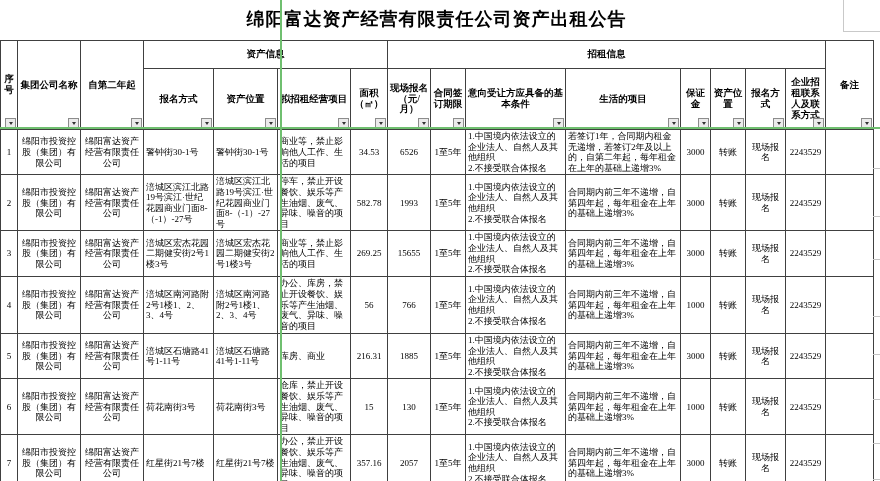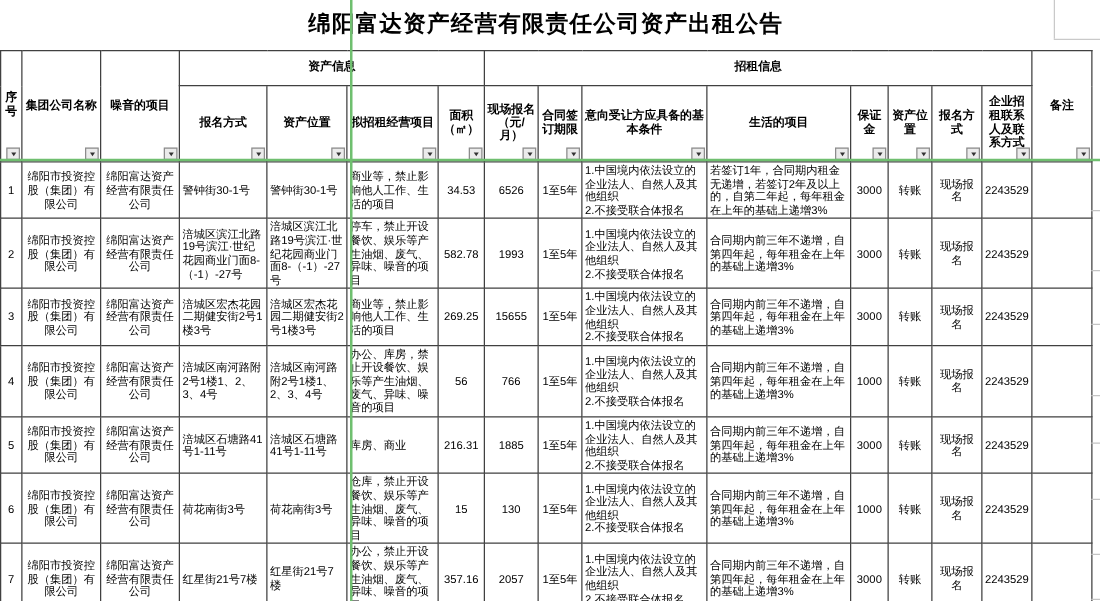--- a/index.html
+++ b/index.html
@@ -1,17 +1,17 @@
 <!DOCTYPE html>
 <html><head>
 <meta charset="utf-8">
 <style>
   html,body{margin:0;padding:0;background:#fff;}
   body{font-family:"Liberation Sans","DejaVu Sans",sans-serif;color:#000;}
-  .sheet{position:relative;width:880px;height:481px;background:#fff;overflow:hidden;}
+  .sheet{position:relative;width:880px;height:481px;background:#fff;overflow:hidden;font-family:Liberation Serif, serif;}
   .title{width:873px;height:40px;line-height:38px;text-align:center;font-weight:bold;font-size:18px;letter-spacing:1px;}
   table.grid{border-collapse:collapse;table-layout:fixed;width:873px;}
   table.grid th,table.grid td{border:1px solid #404040;overflow:hidden;vertical-align:middle;padding:1px 2px;box-sizing:border-box;}
   table.grid th{font-size:9.5px;font-weight:bold;line-height:1.15;text-align:center;position:relative;}
   th.hbtn{padding-bottom:11px;}
   th.group{padding-bottom:1px;}
   th.vnarrow{padding:0 9px 11px;margin-left:36px;}
   th.vmid{padding:0 6px 11px;}
   table.grid td{font-size:9px;line-height:1.18;}
   .c{text-align:center;}
@@ -51,21 +51,21 @@
         <col style="width:48px">
     </colgroup>
     <tbody>
         <tr style="height:28px">
       <th rowspan="2" class="hbtn"><span>序号</span><span class="fbtn">
               <i class="tri"></i>
             </span></th>
       <th rowspan="2" class="hbtn"><span>集团公司名称</span><span class="fbtn">
               <i class="tri"></i>
             </span></th>
-      <th rowspan="2" class="hbtn"><span>噪音的项目</span><span class="fbtn">
+      <th rowspan="2" class="hbtn"><span>自第二年起</span><span class="fbtn">
               <i class="tri"></i>
             </span></th>
       <th colspan="4" class="group"><span>资产信息</span></th>
       <th colspan="8" class="group"><span>招租信息</span></th>
       <th rowspan="2" class="hbtn"><span>备注</span><span class="fbtn">
               <i class="tri"></i>
             </span></th>
     </tr>
     <tr style="height:61px">
       <th class="hbtn l"><span>报名方式</span><span class="fbtn">

